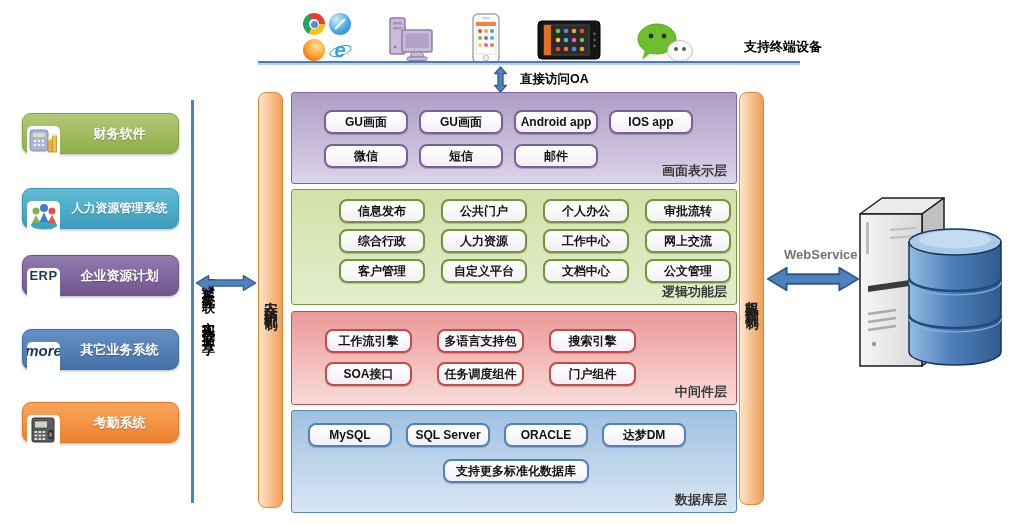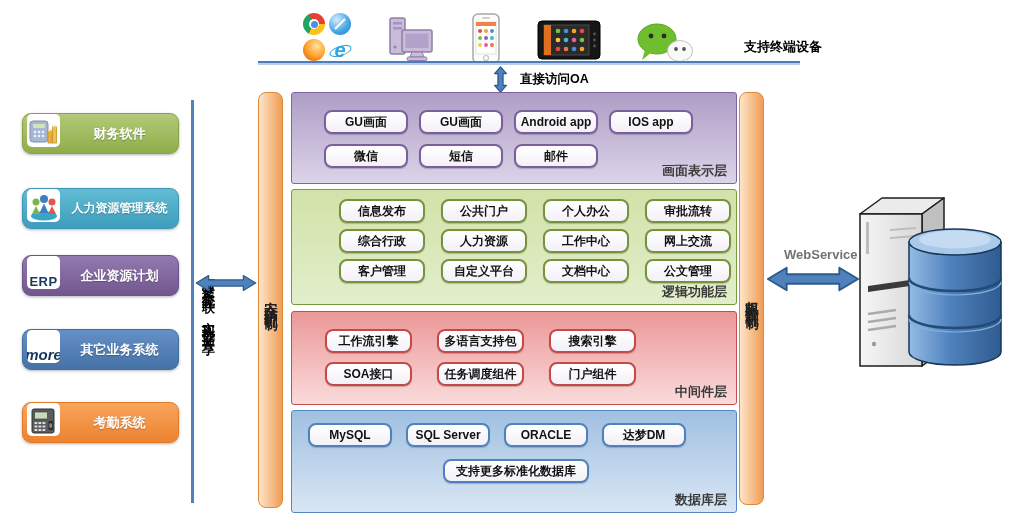--- a/index.html
+++ b/index.html
@@ -24,22 +24,22 @@
   #devices-caption { position:absolute; left:744px; top:38px; font-size:13px; font-weight:bold; color:#000; }
 
   
   #top-line { position:absolute; left:258px; top:61px; width:542px; height:4px; background:#4a7ebb; border-bottom:2px solid #b9cde6; }
   #down-arrow { position:absolute; left:493px; top:66px; }
   #oa-access-label { position:absolute; left:520px; top:71px; font-size:12.5px; font-weight:bold; color:#000; }
 
   
   .sysbox { position:absolute; left:22px; width:157px; height:41px; border-radius:9px;
     box-shadow:0 1px 3px rgba(0,0,0,.3); }
-  .sysbox .chip { position:absolute; left:4px; top:0; width:33px; height:33px; background:#fff;
-    border-radius:5px; display:flex; align-items:flex-end; justify-content:center; overflow:hidden; }
+  .sysbox .chip { position:absolute; left:4px; top:12px; width:33px; height:33px; background:#fff;
+    border-radius:5px; display:flex; align-items:flex-start; justify-content:center; overflow:hidden; }
   .sysbox .syslabel { position:absolute; left:42px; right:4px; top:0; bottom:0; display:flex;
     align-items:center; justify-content:center; color:#fff; font-weight:bold; font-size:13px;
     text-shadow:0 1px 1px rgba(0,0,0,.25); white-space:nowrap; }
   .sys-finance    { top:113px; background:linear-gradient(180deg,#b2c977,#8fae4b); border:1px solid #86a346; }
   .sys-hr         { top:188px; background:linear-gradient(180deg,#62bcd4,#3d9dbc); border:1px solid #3d96b3; }
   .sys-erp        { top:255px; background:linear-gradient(180deg,#927bb0,#71568d); border:1px solid #6d5389; }
   .sys-more       { top:329px; background:linear-gradient(180deg,#6590c5,#4472a7); border:1px solid #426d9f; }
   .sys-attendance { top:402px; background:linear-gradient(180deg,#f8a55d,#ed822e); border:1px solid #e07a28; }
   .chip-text-lg { color:#17375e; font-weight:bold; font-size:13px; letter-spacing:.5px; }
   .chip-text-sm { color:#17375e; font-weight:bold; font-size:15px;font-style:italic; }

